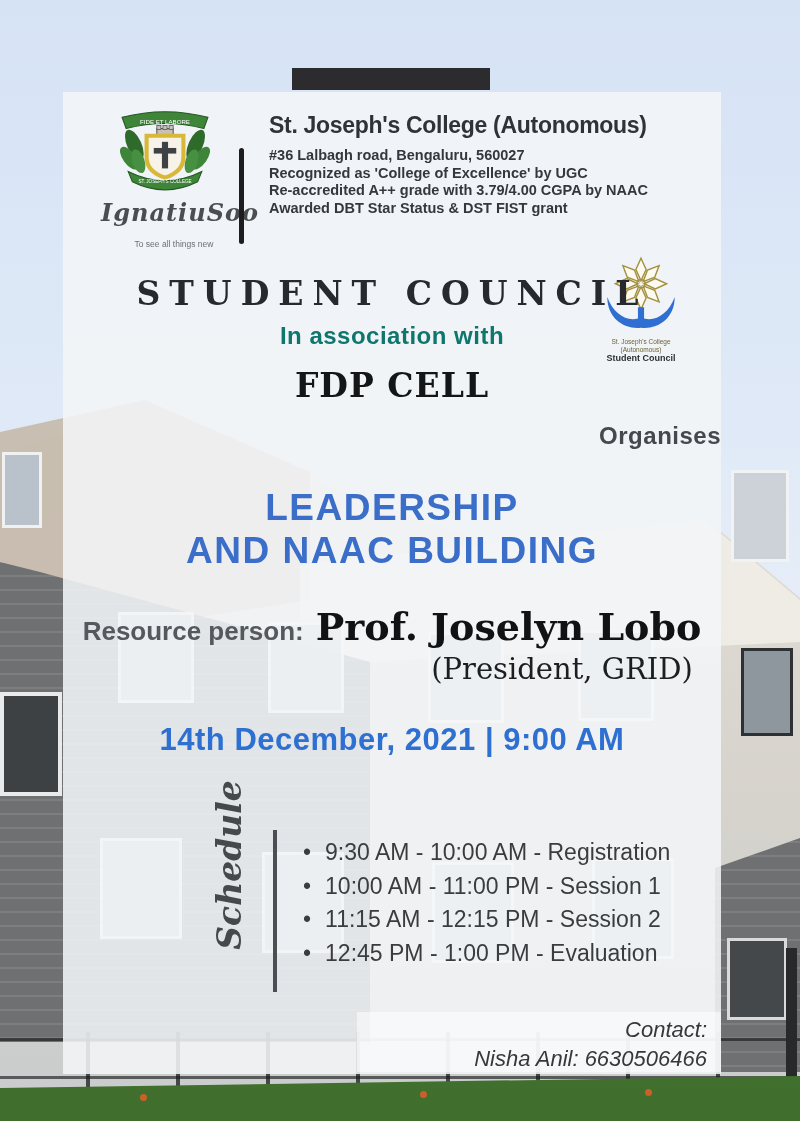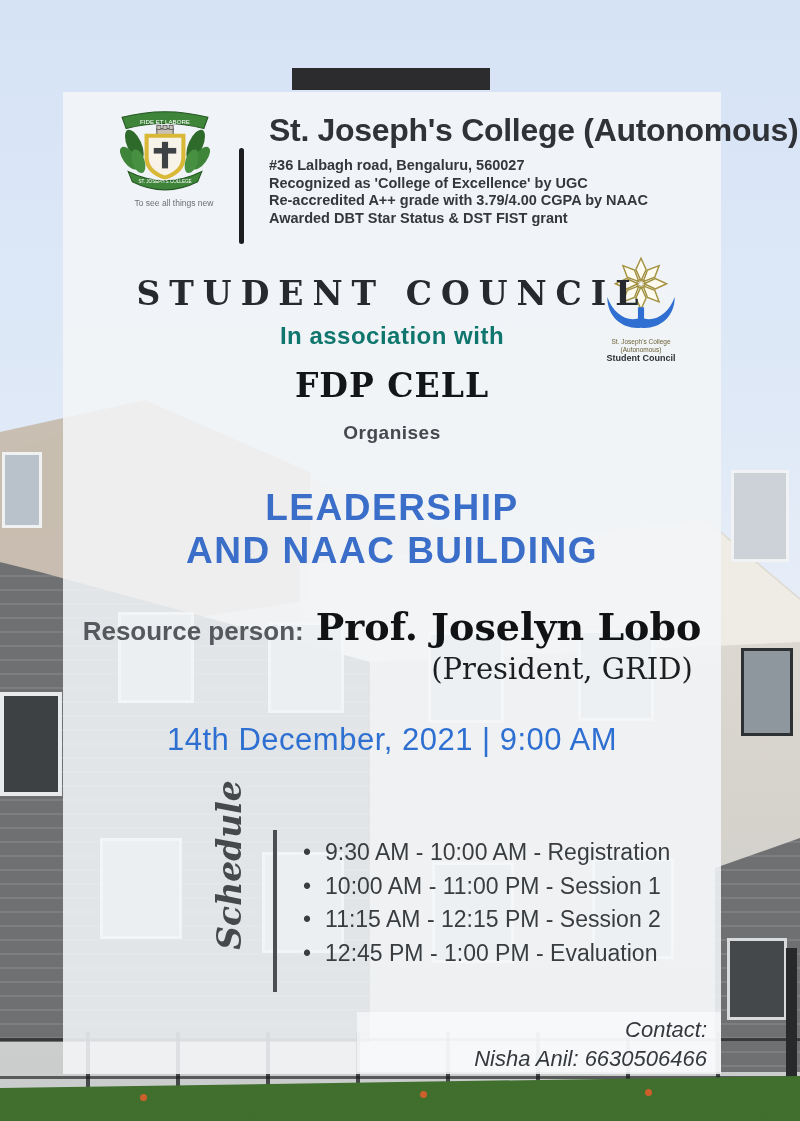--- a/index.html
+++ b/index.html
@@ -47,44 +47,44 @@
   .top-bar{position:absolute;left:292px;top:68px;width:198px;height:22px;background:#2c2c2e;z-index:9;}
 
   
   .panel{position:absolute;left:63px;top:92px;width:658px;height:982px;z-index:8;
     background:rgba(243,245,247,.88);}
 
   
   .crest{position:absolute;left:50px;top:12px;width:104px;height:92px;}
   .ignatius{position:absolute;left:38px;top:106px;width:128px;text-align:center;}
   .ig-name{font-family:"DejaVu Serif",serif;font-style:italic;font-weight:600;font-size:24px;color:#4b4e51;letter-spacing:1px;}
-  .ig-tag{font-size:8.5px;color:#6d7073;margin-top:0px;padding-left:18px;}
+  .ig-tag{font-size:8.5px;color:#6d7073;margin-top:12px;padding-left:18px;}
   .hdr-divider{position:absolute;left:176px;top:56px;width:5px;height:96px;background:#1d1d1f;border-radius:3px;}
   .hdr-text{position:absolute;left:206px;top:20px;width:440px;color:#33363a;}
-  .hdr-title{font-size:32px;font-weight:bold;color:#2f3236;letter-spacing:-.3px;margin-bottom:8px;white-space:nowrap;}
+  .hdr-title{font-size:23px;font-weight:bold;color:#2f3236;letter-spacing:-.3px;margin-bottom:8px;white-space:nowrap;}
   .hdr-line{font-size:14.5px;font-weight:bold;line-height:17.6px;color:#34383c;}
 
   
   .sc-logo{position:absolute;left:532px;top:164px;width:92px;text-align:center;}
   .sc-small{font-size:6.5px;color:#6b5f33;line-height:7.5px;}
   .sc-bold{font-size:9px;color:#2e3033;font-weight:bold;line-height:10px;}
 
   
   .center{position:absolute;left:0;width:100%;text-align:center;}
   .h-sc{top:182px;font-family:"DejaVu Serif",serif;font-weight:bold;font-size:33px;letter-spacing:9px;color:#26292d;}
   .h-assoc{top:230px;font-size:24px;font-weight:bold;color:#0f766e;letter-spacing:.5px;}
   .h-fdp{top:274px;font-family:"DejaVu Serif",serif;font-weight:bold;font-size:33px;letter-spacing:1px;color:#141517;}
-  .h-org{top:330px;font-size:19px;font-weight:bold;color:#45494d;letter-spacing:.5px;}
+  .h-org{top:330px;font-size:24px;font-weight:bold;color:#45494d;letter-spacing:.5px;text-align:right;}
   .h-lead1{top:395px;font-size:37px;font-weight:bold;color:#3b6ec9;letter-spacing:1.5px;}
   .h-lead2{top:438px;font-size:37px;font-weight:bold;color:#3b6ec9;letter-spacing:1.5px;}
   .res-row{top:512px;display:flex;justify-content:center;align-items:baseline;gap:12px;}
   .res-label{font-size:26px;font-weight:bold;color:#55585c;}
   .res-name{font-family:"DejaVu Serif",serif;font-weight:bold;font-size:38px;color:#101214;}
   .res-role{top:560px;font-family:"DejaVu Serif",serif;font-size:29px;color:#1c1e21;padding-left:170px;}
-  .h-date{top:630px;font-size:31px;font-weight:normal;color:#2e6fd2;letter-spacing:.5px;}
+  .h-date{top:630px;font-size:31px;font-weight:bold;color:#2e6fd2;letter-spacing:.5px;}
   .h-venue{top:678px;font-size:31px;font-weight:bold;color:#2e6fd2;letter-spacing:.5px;}
 
   
   .sch-label{position:absolute;left:81px;top:743px;width:170px;height:60px;
     transform:rotate(-90deg);display:flex;align-items:center;justify-content:center;
     font-family:"DejaVu Serif",serif;font-style:italic;font-weight:bold;font-size:33px;color:#46494c;}
   .sch-divider{position:absolute;left:210px;top:738px;width:4px;height:162px;background:#4b4e52;}
   .sch-list{position:absolute;left:240px;top:744px;width:410px;}
   .sch-item{font-size:23px;color:#3a3d40;line-height:33.5px;white-space:nowrap;}
   .sch-item::before{content:"•";margin-right:14px;color:#3a3d40;}
@@ -151,20 +151,21 @@
         <rect x="54" y="21" width="4" height="4" fill="#c9c2b4" stroke="#55575a" stroke-width="0.8"></rect>
       </g>
       <path d="M32,31 L68,31 L68,52 Q68,66 50,72 Q32,66 32,52 Z" fill="#f7f3e8" stroke="#d9b838" stroke-width="4"></path>
       <rect x="47" y="37" width="6" height="26" fill="#3f4245"></rect>
       <rect x="39" y="43" width="22" height="5.5" fill="#3f4245"></rect>
       <path d="M14,66 Q50,84 86,66 L82,76 Q50,92 18,76 Z" fill="#3e8539" stroke="#245722" stroke-width="1"></path>
       <text x="50" y="77" font-size="4.5" fill="#ffffff" text-anchor="middle" font-family="Liberation Sans, sans-serif">ST. JOSEPH'S COLLEGE</text>
     </svg>
 
     <div class="ignatius">
+      <div class="ig-name">IgnatiuSoo</div>
       <div class="ig-tag">To see all things new</div>
     </div>
 
     <div class="hdr-divider"></div>
 
     <div class="hdr-text">
       <div class="hdr-title">St. Joseph's College (Autonomous)</div>
       <div class="hdr-line">#36 Lalbagh road, Bengaluru, 560027</div>
       <div class="hdr-line">Recognized as 'College of Excellence' by UGC</div>
       <div class="hdr-line">Re-accredited A++ grade with 3.79/4.00 CGPA by NAAC</div>

